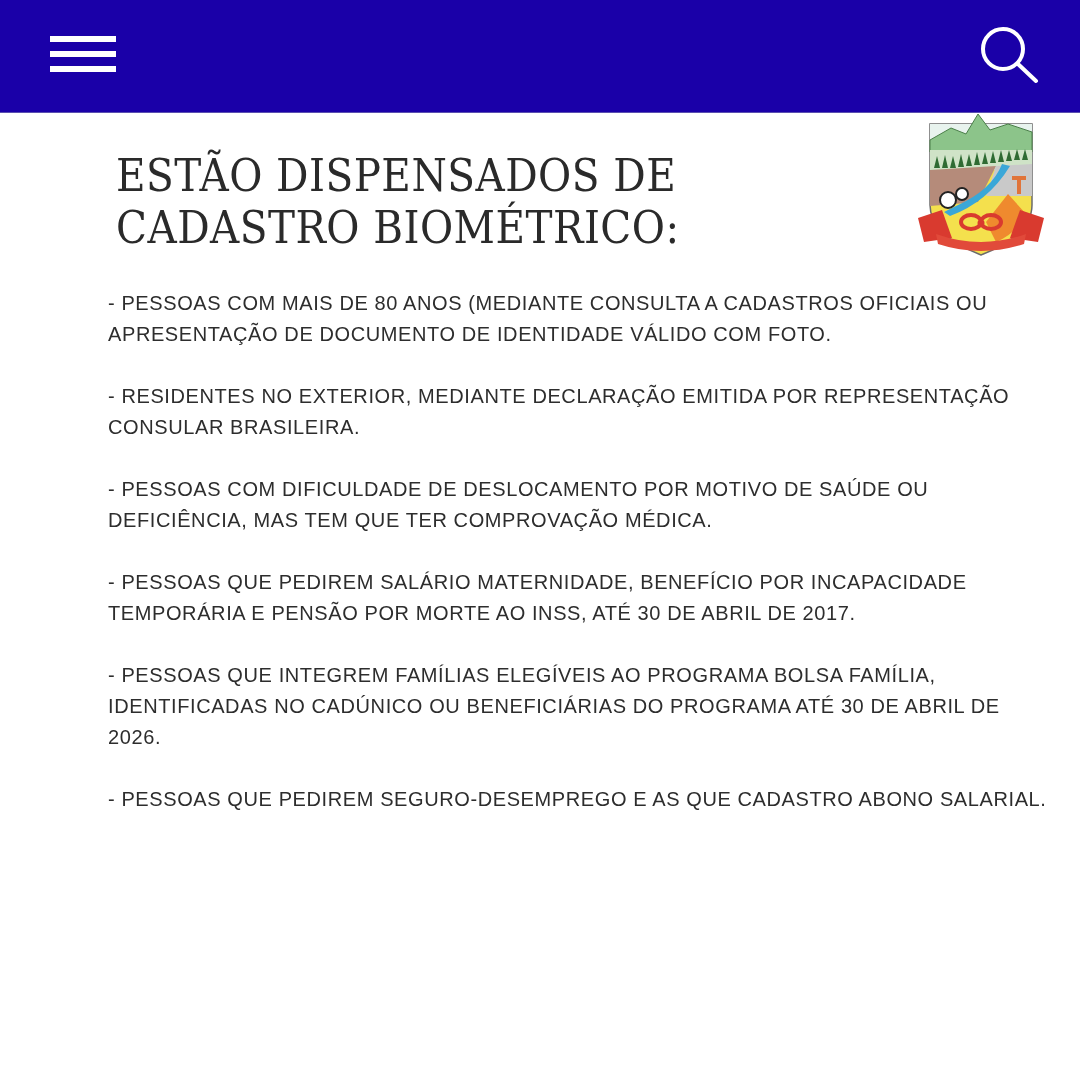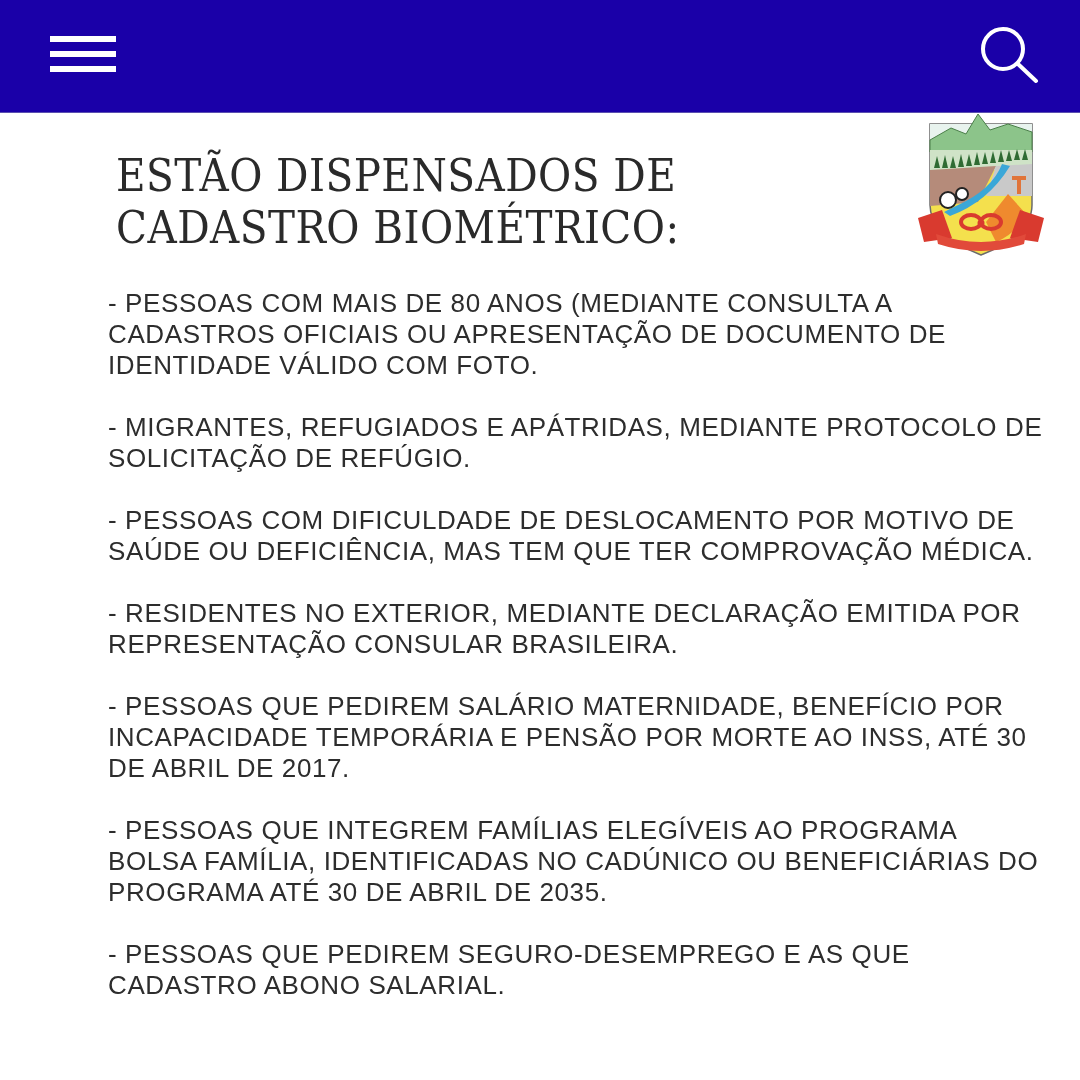--- a/index.html
+++ b/index.html
@@ -74,21 +74,21 @@
     }
     .items {
       position: absolute;
       left: 108px;
       top: 288px;
       width: 940px;
       margin: 0;
       padding: 0;
       list-style: none;
       font-family: "Liberation Sans", "DejaVu Sans", sans-serif;
-      font-size: 26px;
+      font-size: 20px;
       line-height: 31px;
       color: #2d2d2d;
       letter-spacing: 0.6px;
     }
     .items li {
       margin: 0 0 31px 0;
       padding: 0;
     }
   </style>
 </head>
@@ -159,21 +159,20 @@
     </svg>
   </div>
 
   <h1 class="title">
     <span>ESTÃO DISPENSADOS DE</span><br>
     <span>CADASTRO BIOMÉTRICO:</span>
   </h1>
 
   <ul class="items">
     <li>- PESSOAS COM MAIS DE 80 ANOS (MEDIANTE CONSULTA A CADASTROS OFICIAIS OU APRESENTAÇÃO DE DOCUMENTO DE IDENTIDADE VÁLIDO COM FOTO.</li>
-    <li>- MIGRANTES, REFUGIADOS E APÁTRIDAS, MEDIANTE PROTOCOLO DE SOLICITAÇÃO DE REFÚGIO.</li>
+    <li>- RESIDENTES NO EXTERIOR, MEDIANTE DECLARAÇÃO EMITIDA POR REPRESENTAÇÃO CONSULAR BRASILEIRA.</li>
     <li>- PESSOAS COM DIFICULDADE DE DESLOCAMENTO POR MOTIVO DE SAÚDE OU DEFICIÊNCIA, MAS TEM QUE TER COMPROVAÇÃO MÉDICA.</li>
-    <li>- RESIDENTES NO EXTERIOR, MEDIANTE DECLARAÇÃO EMITIDA POR REPRESENTAÇÃO CONSULAR BRASILEIRA.</li>
     <li>- PESSOAS QUE PEDIREM SALÁRIO MATERNIDADE, BENEFÍCIO POR INCAPACIDADE TEMPORÁRIA E PENSÃO POR MORTE AO INSS, ATÉ 30 DE ABRIL DE 2017.</li>
-    <li>- PESSOAS QUE INTEGREM FAMÍLIAS ELEGÍVEIS AO PROGRAMA BOLSA FAMÍLIA, IDENTIFICADAS NO CADÚNICO OU BENEFICIÁRIAS DO PROGRAMA ATÉ 30 DE ABRIL DE 2035.</li>
+    <li>- PESSOAS QUE INTEGREM FAMÍLIAS ELEGÍVEIS AO PROGRAMA BOLSA FAMÍLIA, IDENTIFICADAS NO CADÚNICO OU BENEFICIÁRIAS DO PROGRAMA ATÉ 30 DE ABRIL DE 2026.</li>
     <li>- PESSOAS QUE PEDIREM SEGURO-DESEMPREGO E AS QUE CADASTRO ABONO SALARIAL.</li>
   </ul>
 
 </div>
 
 </body></html>

